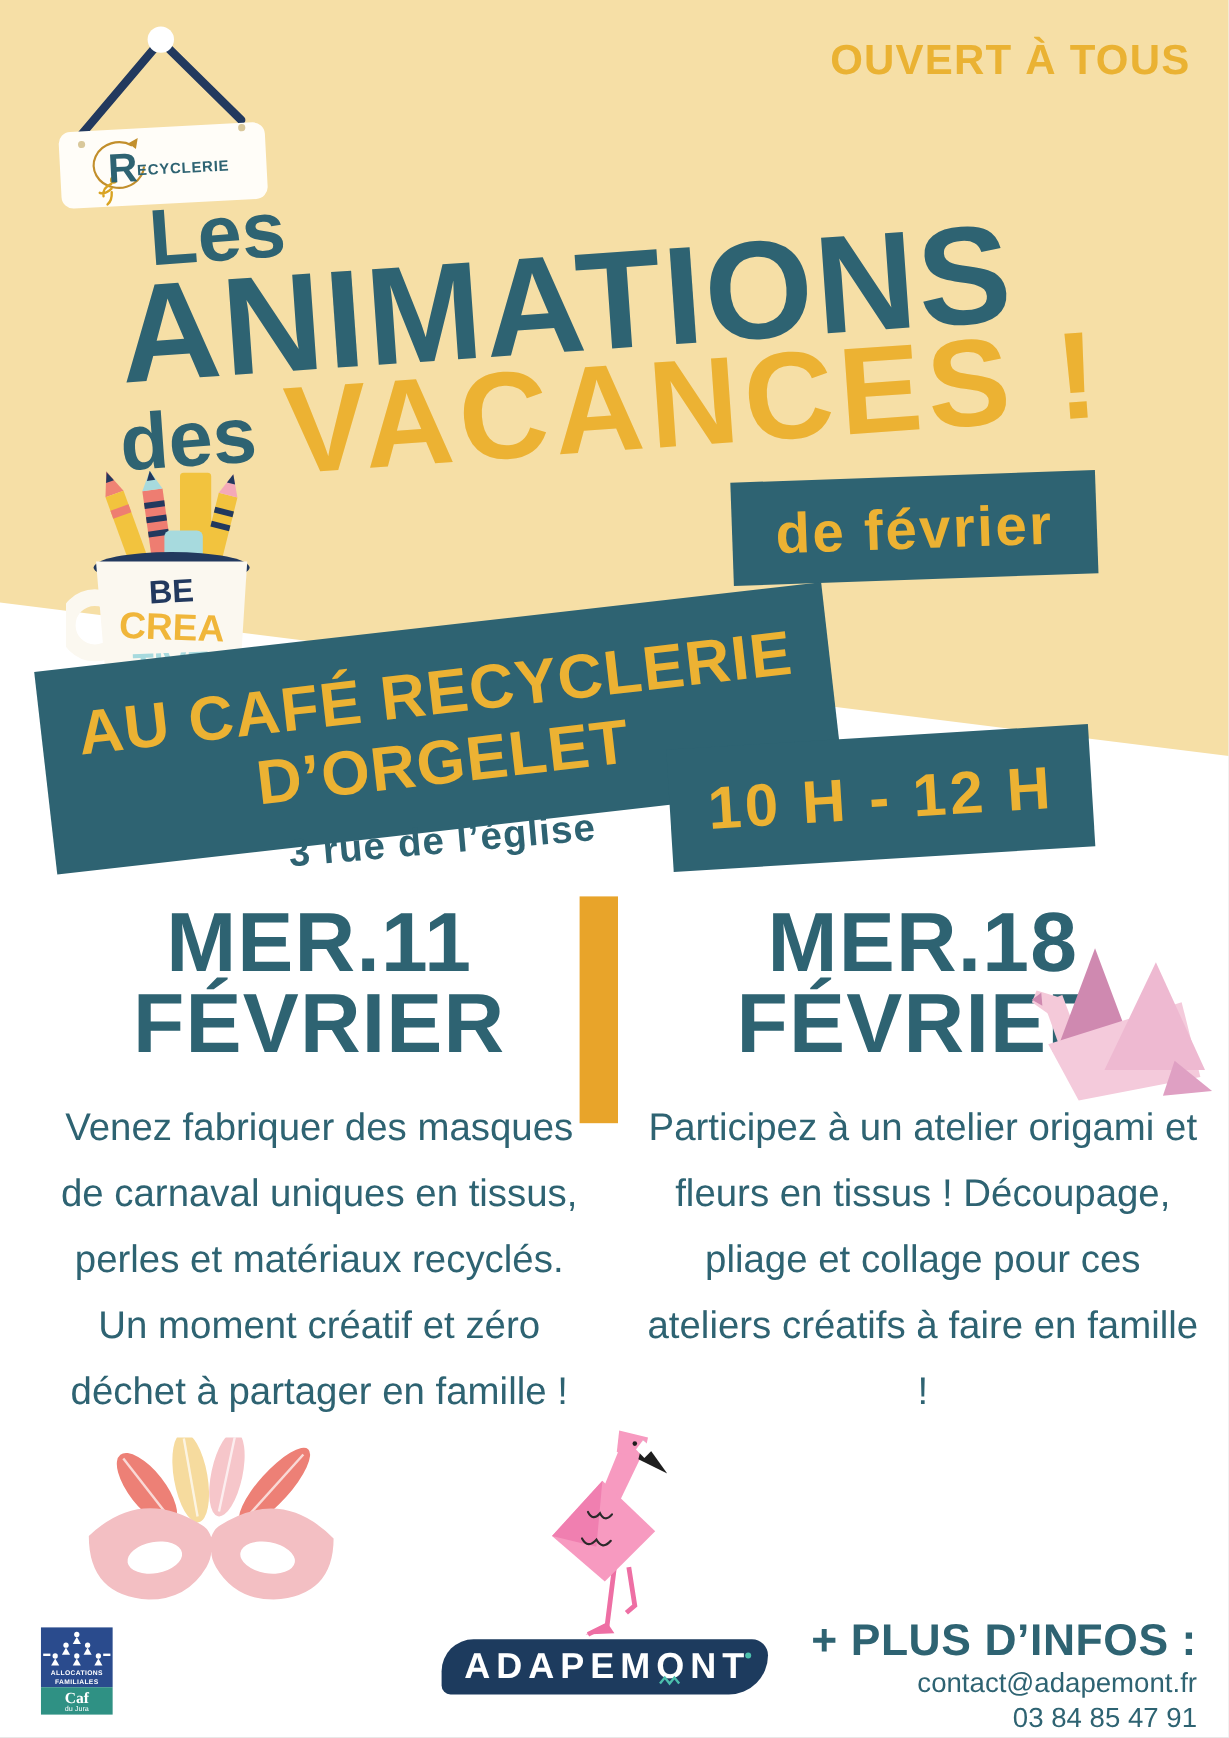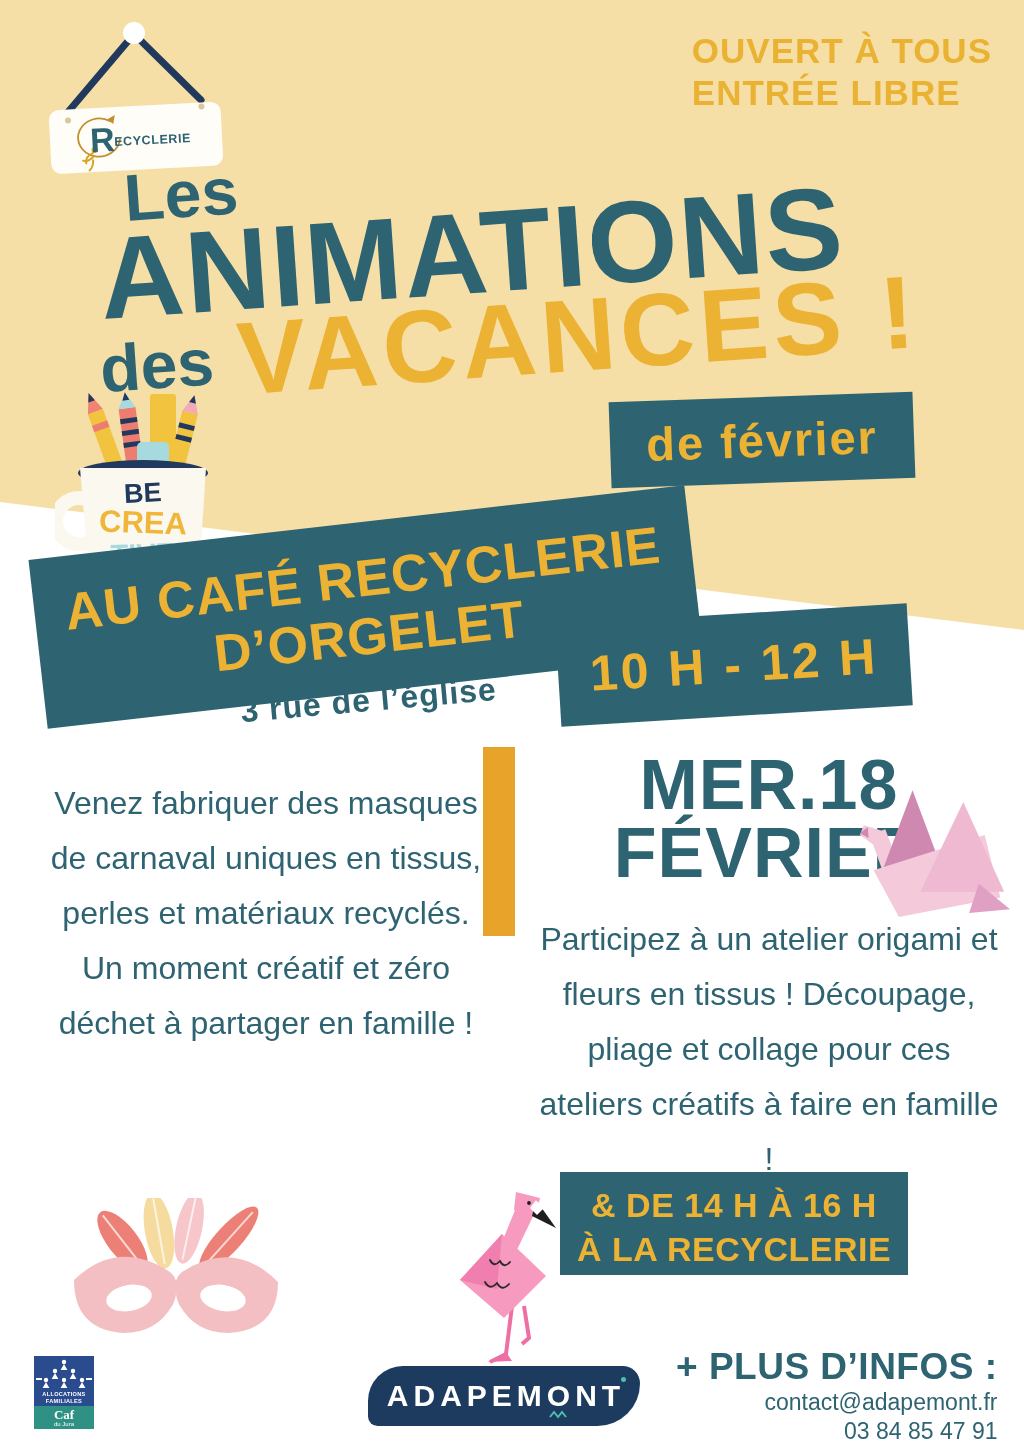--- a/index.html
+++ b/index.html
@@ -61,21 +61,21 @@
   
   .extra-box{position:absolute;left:560px;top:1172px;}
   .eb-main{background:#2e6372;width:336px;padding:12px 6px 4px;}
   .eb-line{color:#ecb233;font-size:34px;font-weight:800;text-align:center;line-height:1.28;letter-spacing:0.5px;white-space:nowrap;}
   .eb-sub{background:#2e6372;width:272px;margin:-1px 0 0 32px;padding:0 0 12px;}
   
   .mask{position:absolute;left:66px;top:1198px;width:220px;height:155px;}
   .flamingo{position:absolute;left:452px;top:1184px;width:140px;height:185px;}
   
   .caf{position:absolute;left:34px;top:1356px;width:60px;height:73px;}
-  .adapemont{position:absolute;left:368px;top:1366px;width:272px;height:60px;
+  .adapemont{position:absolute;left:368px;top:1366px;width:272px;height:46px;
     background:#1d3b5e;border-radius:36px 18px 44px 10px;
     display:flex;align-items:center;justify-content:center;}
   .adapemont-text{color:#ffffff;font-size:30px;font-weight:800;letter-spacing:5px;padding-left:4px;}
   .adapemont .zig{position:absolute;left:181px;bottom:7px;}
   .adapemont .tm-dot{position:absolute;right:14px;top:11px;width:5px;height:5px;border-radius:50%;background:#4cc0ad;}
   .infos{position:absolute;left:676px;top:1346px;color:#2e6372;text-align:right;}
   .infos-h{font-size:37px;font-weight:800;letter-spacing:0.5px;white-space:nowrap;}
   .infos-line{font-size:23px;font-weight:500;line-height:1.28;}
 </style>
 </head>
@@ -99,21 +99,20 @@
         <circle cx="66" cy="130" r="3" fill="#d9a322"></circle>
         <path d="M64,133 q-8,3 -7,10 m7,-6 q-6,5 -10,3 m10,0 q0,7 -4,10" stroke="#d9a322" stroke-width="2" fill="none" stroke-linecap="round"></path>
         <text x="62" y="132" font-size="34" font-weight="800" fill="#2e6372" font-family="Liberation Sans, sans-serif">R</text>
         <text x="86" y="127" font-size="12.5" font-weight="700" letter-spacing="0.6" fill="#2e6372" font-family="Liberation Sans, sans-serif">ECYCLERIE</text>
       </g>
     </g>
   </svg>
 
   <div class="open-badge">
     <div>OUVERT À TOUS</div>
-    <div>ENTRÉE LIBRE</div>
   </div>
 
   <div class="title-block">
     <div class="t-les">Les</div>
     <div class="t-anim">ANIMATIONS</div>
     <div class="t-row">
       <span class="t-des">des</span>
       <span class="t-vac">VACANCES !</span>
     </div>
   </div>
@@ -162,20 +161,24 @@
 
   <div class="hours-box">
     <span>10 H - 12 H</span>
   </div>
 
   <div class="address">3 rue de l’église</div>
 
   <div class="divider"></div>
 
   <section class="event event-1">
+    <h2>
+      <div>MER.11</div>
+      <div>FÉVRIER</div>
+    </h2>
     <p>Venez fabriquer des masques de carnaval uniques en tissus, perles et matériaux recyclés. Un moment créatif et zéro déchet à partager en famille !</p>
   </section>
 
   <section class="event event-2">
     <h2>
       <div>MER.18</div>
       <div>FÉVRIER</div>
     </h2>
     <p>Participez à un atelier origami et fleurs en tissus ! Découpage, pliage et collage pour ces ateliers créatifs à faire en famille !</p>
   </section>
@@ -184,24 +187,20 @@
     <polygon points="8,48 28,54 18,68 4,58" fill="#f4c9d9"></polygon>
     <polygon points="4,56 12,50 13,61" fill="#cf89b0"></polygon>
     <polygon points="14,58 30,52 48,100 32,108" fill="#f4c9d9"></polygon>
     <polygon points="58,12 88,92 28,92" fill="#cf89b0"></polygon>
     <polygon points="18,94 132,58 148,122 44,142" fill="#f4cadb"></polygon>
     <polygon points="110,24 152,116 66,116" fill="#eeb9d1"></polygon>
     <polygon points="126,108 158,134 116,138" fill="#dfa0c3"></polygon>
   </svg>
 
   <div class="extra-box">
-    <div class="eb-main">
-      <div class="eb-line">&amp; DE 14 H À 16 H</div>
-      <div class="eb-line">À LA RECYCLERIE</div>
-    </div>
   </div>
 
   <svg class="mask" viewBox="0 0 220 155">
     <g transform="rotate(-38 70 60)">
         <ellipse cx="70" cy="38" rx="15" ry="36" fill="#ed8076"></ellipse>
         <line x1="70" y1="6" x2="70" y2="68" stroke="#ffffff" stroke-width="2" opacity="0.7"></line>
       </g>
     <g transform="rotate(-10 95 45)">
         <ellipse cx="95" cy="33" rx="14" ry="38" fill="#f6db9e"></ellipse>
         <line x1="95" y1="0" x2="95" y2="66" stroke="#ffffff" stroke-width="2" opacity="0.7"></line>

